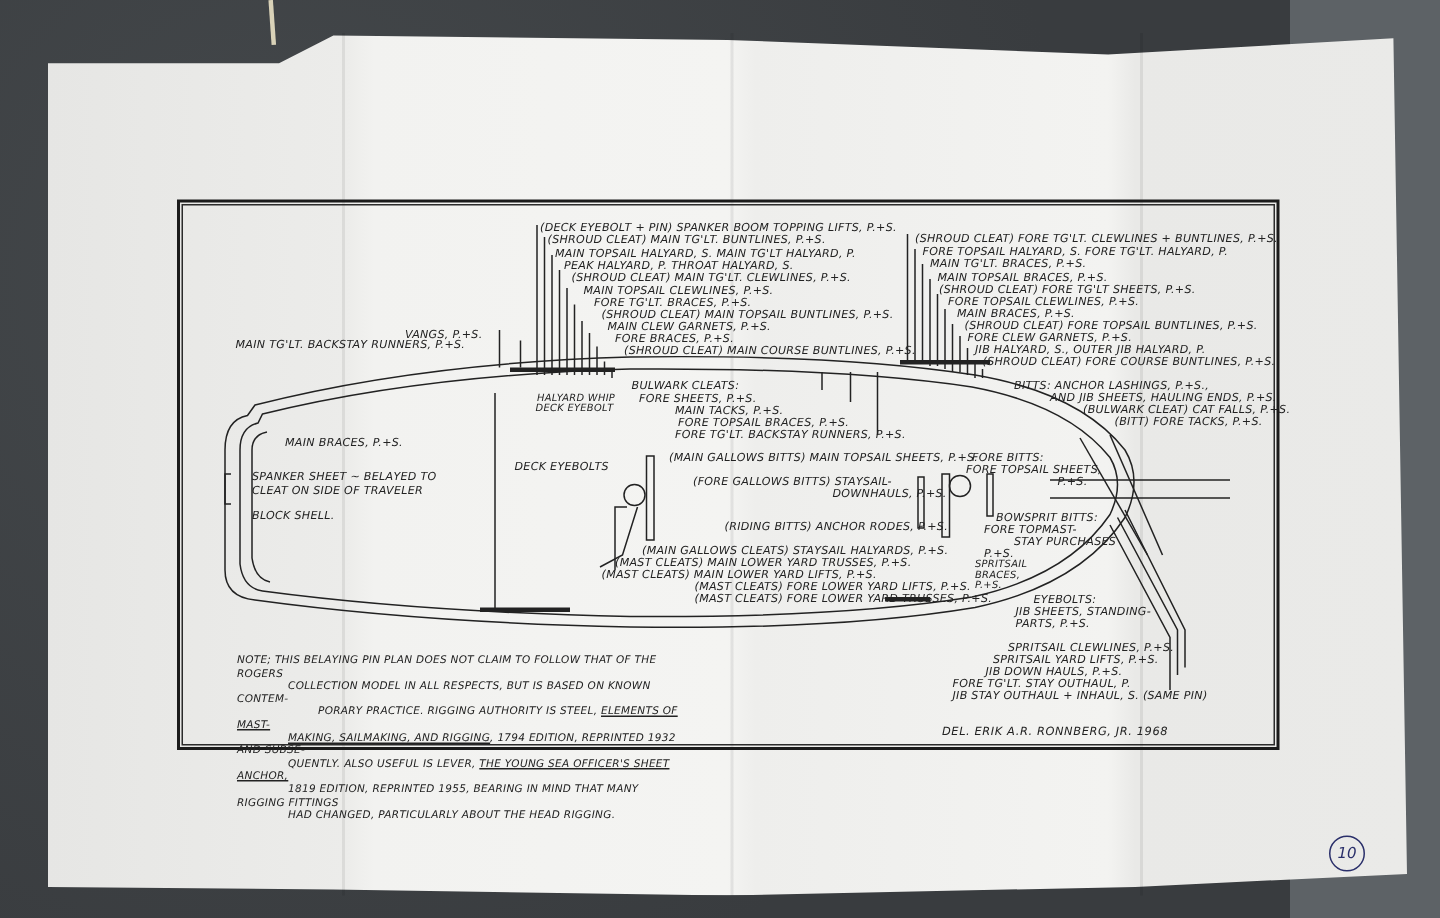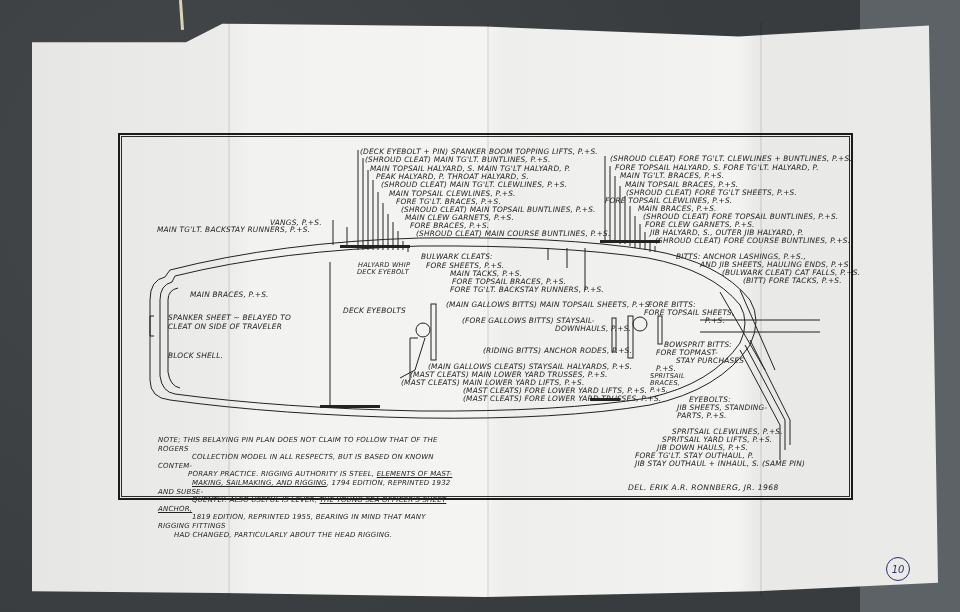--- a/index.html
+++ b/index.html
@@ -109,40 +109,40 @@
     <rect x="320" y="405" width="60" height="3"></rect>
     <rect x="590" y="398" width="30" height="3"></rect>
   </g>
 </svg>
 
 <div class="lbl" style="left:270px;top:219px">VANGS, P.+S.</div>
 <div class="lbl" style="left:157px;top:226px">MAIN TG'LT. BACKSTAY RUNNERS, P.+S.</div>
 <div class="lbl" style="left:190px;top:291px">MAIN BRACES, P.+S.</div>
 <div class="lbl" style="left:168px;top:314px">SPANKER SHEET ~ BELAYED TO</div>
 <div class="lbl" style="left:168px;top:323px">CLEAT ON SIDE OF TRAVELER</div>
-<div class="lbl" style="left:168px;top:352px">BLOCK SHELL.</div>
+<div class="lbl" style="left:168px;top:340px">BLOCK SHELL.</div>
 
 <div class="lbl" style="left:360px;top:148px">(DECK EYEBOLT + PIN) SPANKER BOOM TOPPING LIFTS, P.+S.</div>
 <div class="lbl" style="left:365px;top:156px">(SHROUD CLEAT) MAIN TG'LT. BUNTLINES, P.+S.</div>
 <div class="lbl" style="left:370px;top:165px">MAIN TOPSAIL HALYARD, S. MAIN TG'LT HALYARD, P.</div>
 <div class="lbl" style="left:376px;top:173px">PEAK HALYARD, P. THROAT HALYARD, S.</div>
 <div class="lbl" style="left:381px;top:181px">(SHROUD CLEAT) MAIN TG'LT. CLEWLINES, P.+S.</div>
 <div class="lbl" style="left:389px;top:190px">MAIN TOPSAIL CLEWLINES, P.+S.</div>
 <div class="lbl" style="left:396px;top:198px">FORE TG'LT. BRACES, P.+S.</div>
 <div class="lbl" style="left:401px;top:206px">(SHROUD CLEAT) MAIN TOPSAIL BUNTLINES, P.+S.</div>
 <div class="lbl" style="left:405px;top:214px">MAIN CLEW GARNETS, P.+S.</div>
 <div class="lbl" style="left:410px;top:222px">FORE BRACES, P.+S.</div>
 <div class="lbl" style="left:416px;top:230px">(SHROUD CLEAT) MAIN COURSE BUNTLINES, P.+S.</div>
 
 <div class="lbl" style="left:610px;top:155px">(SHROUD CLEAT) FORE TG'LT. CLEWLINES + BUNTLINES, P.+S.</div>
 <div class="lbl" style="left:615px;top:164px">FORE TOPSAIL HALYARD, S. FORE TG'LT. HALYARD, P.</div>
 <div class="lbl" style="left:620px;top:172px">MAIN TG'LT. BRACES, P.+S.</div>
 <div class="lbl" style="left:625px;top:181px">MAIN TOPSAIL BRACES, P.+S.</div>
 <div class="lbl" style="left:626px;top:189px">(SHROUD CLEAT) FORE TG'LT SHEETS, P.+S.</div>
-<div class="lbl" style="left:605px;top:197px">FORE TOPSAIL CLEWLINES, P.+S.</div>
+<div class="lbl" style="left:632px;top:197px">FORE TOPSAIL CLEWLINES, P.+S.</div>
 <div class="lbl" style="left:638px;top:205px">MAIN BRACES, P.+S.</div>
 <div class="lbl" style="left:643px;top:213px">(SHROUD CLEAT) FORE TOPSAIL BUNTLINES, P.+S.</div>
 <div class="lbl" style="left:645px;top:221px">FORE CLEW GARNETS, P.+S.</div>
 <div class="lbl" style="left:650px;top:229px">JIB HALYARD, S., OUTER JIB HALYARD, P.</div>
 <div class="lbl" style="left:655px;top:237px">(SHROUD CLEAT) FORE COURSE BUNTLINES, P.+S.</div>
 
 <div class="lbl" style="left:358px;top:262px;font-size:6.6px">HALYARD WHIP</div>
 <div class="lbl" style="left:357px;top:269px;font-size:6.6px">DECK EYEBOLT</div>
 
 <div class="lbl" style="left:421px;top:253px">BULWARK CLEATS:</div>
@@ -182,23 +182,23 @@
 <div class="lbl" style="left:672px;top:428px">SPRITSAIL CLEWLINES, P.+S.</div>
 <div class="lbl" style="left:662px;top:436px">SPRITSAIL YARD LIFTS, P.+S.</div>
 <div class="lbl" style="left:657px;top:444px">JIB DOWN HAULS, P.+S.</div>
 <div class="lbl" style="left:635px;top:452px">FORE TG'LT. STAY OUTHAUL, P.</div>
 <div class="lbl" style="left:635px;top:460px">JIB STAY OUTHAUL + INHAUL, S. (SAME PIN)</div>
 
 <div class="note">
   <span>NOTE;</span>
   <span>THIS BELAYING PIN PLAN DOES NOT CLAIM TO FOLLOW THAT OF THE ROGERS</span><br>
   <span style="margin-left:34px">COLLECTION MODEL IN ALL RESPECTS, BUT IS BASED ON KNOWN CONTEM-</span><br>
-  <span style="margin-left:30px">PORARY PRACTICE. RIGGING AUTHORITY IS STEEL,</span>
+  <span style="margin-left:54px">PORARY PRACTICE. RIGGING AUTHORITY IS STEEL,</span>
   <u>ELEMENTS OF MAST-</u><br>
   <span style="margin-left:34px"></span><u>MAKING, SAILMAKING, AND RIGGING</u><span>, 1794 EDITION, REPRINTED 1932 AND SUBSE-</span><br>
   <span style="margin-left:34px">QUENTLY. ALSO USEFUL IS LEVER,</span>
   <u>THE YOUNG SEA OFFICER'S SHEET ANCHOR,</u><br>
   <span style="margin-left:34px">1819 EDITION, REPRINTED 1955, BEARING IN MIND THAT MANY RIGGING FITTINGS</span><br>
-  <span style="margin-left:16px">HAD CHANGED, PARTICULARLY ABOUT THE HEAD RIGGING.</span>
+  <span style="margin-left:34px">HAD CHANGED, PARTICULARLY ABOUT THE HEAD RIGGING.</span>
 </div>
 
 <div class="sig">DEL. ERIK A.R. RONNBERG, JR. 1968</div>
 <div class="pagenum">10</div>
 
 </body></html>

